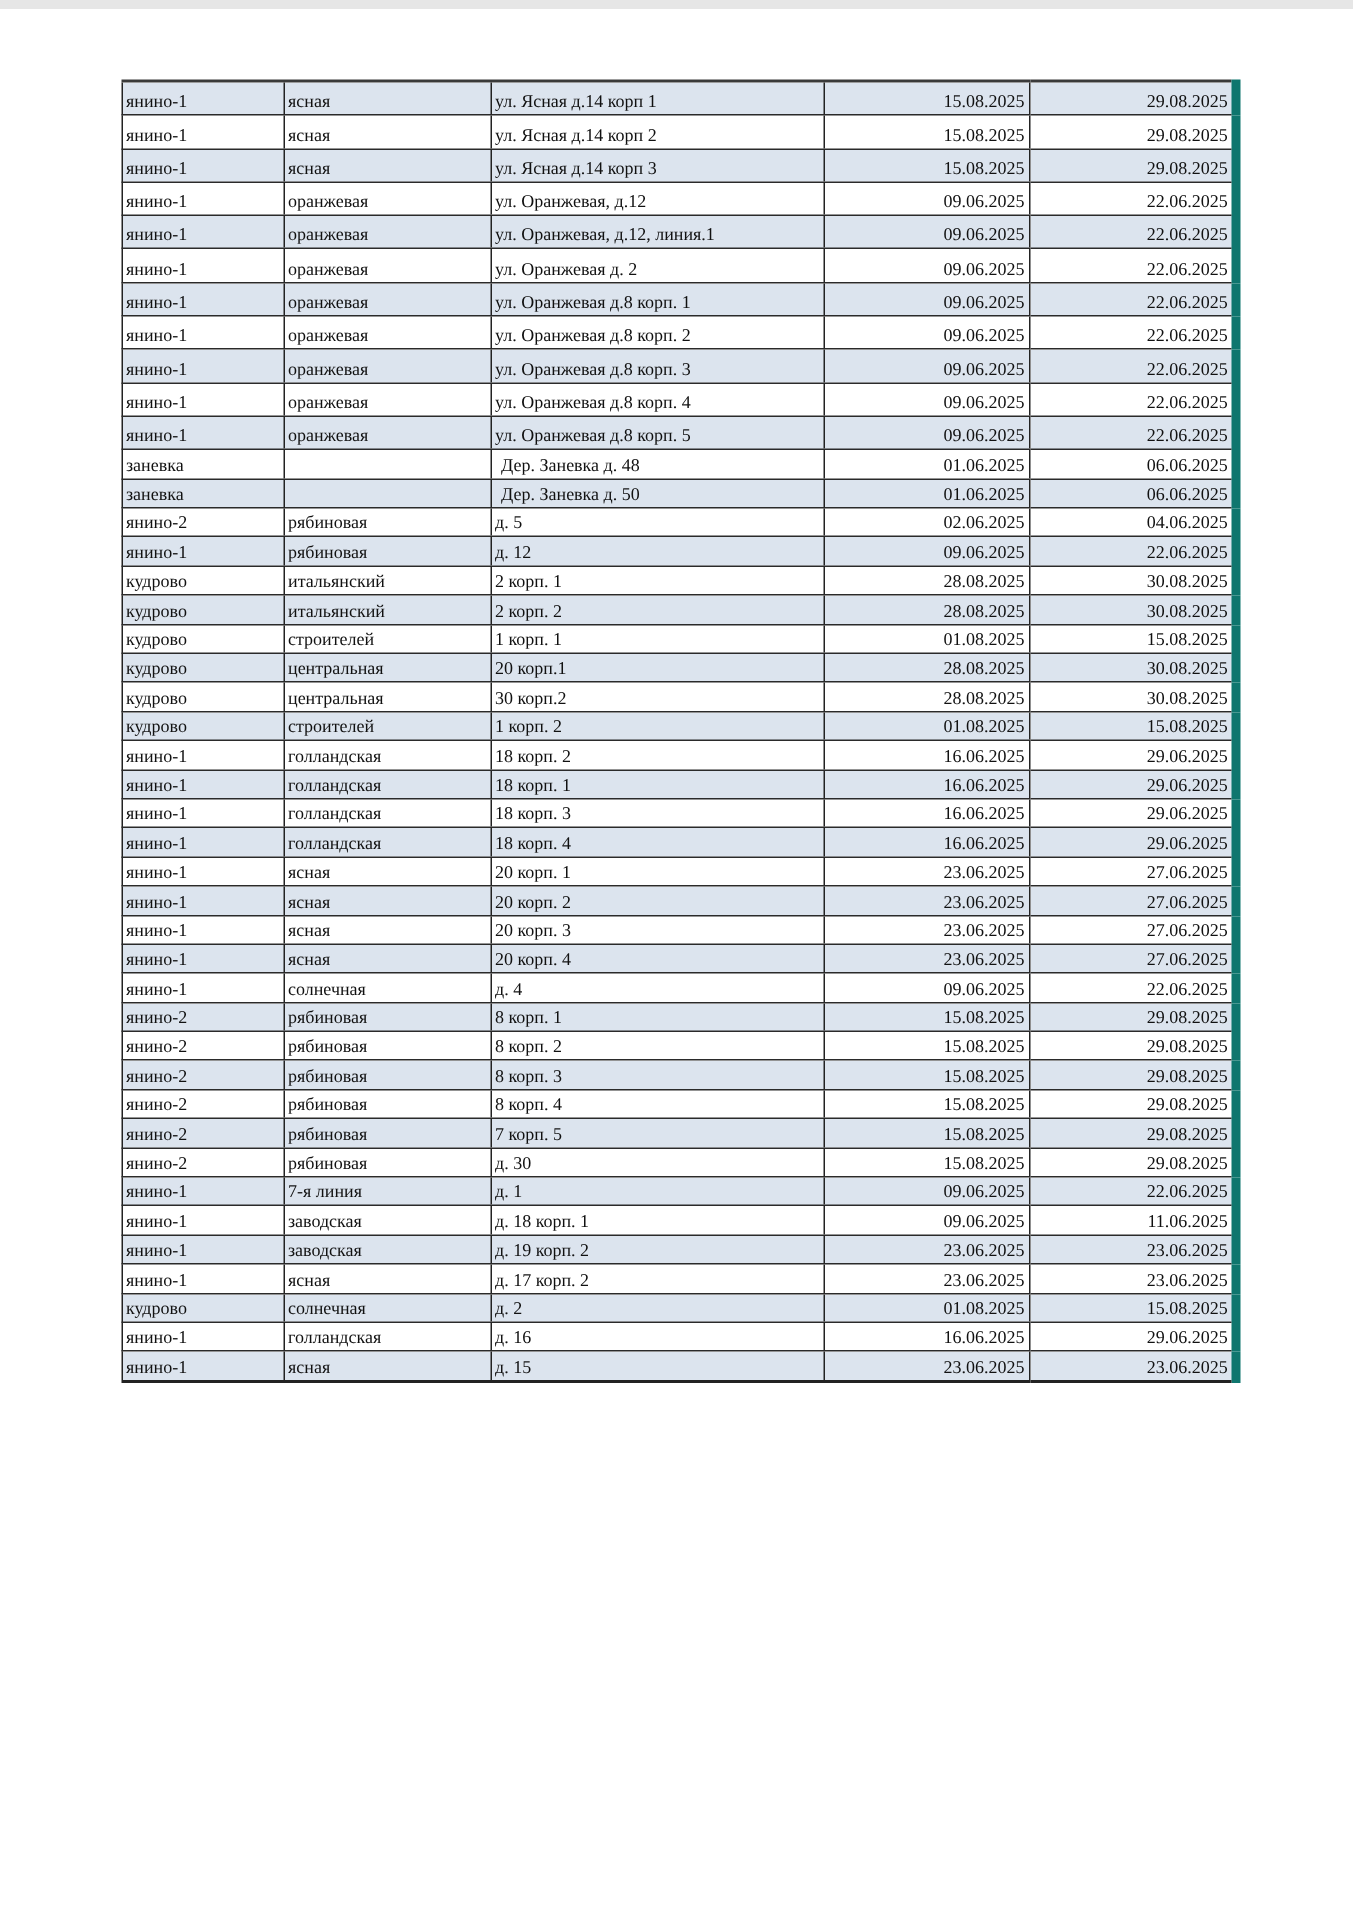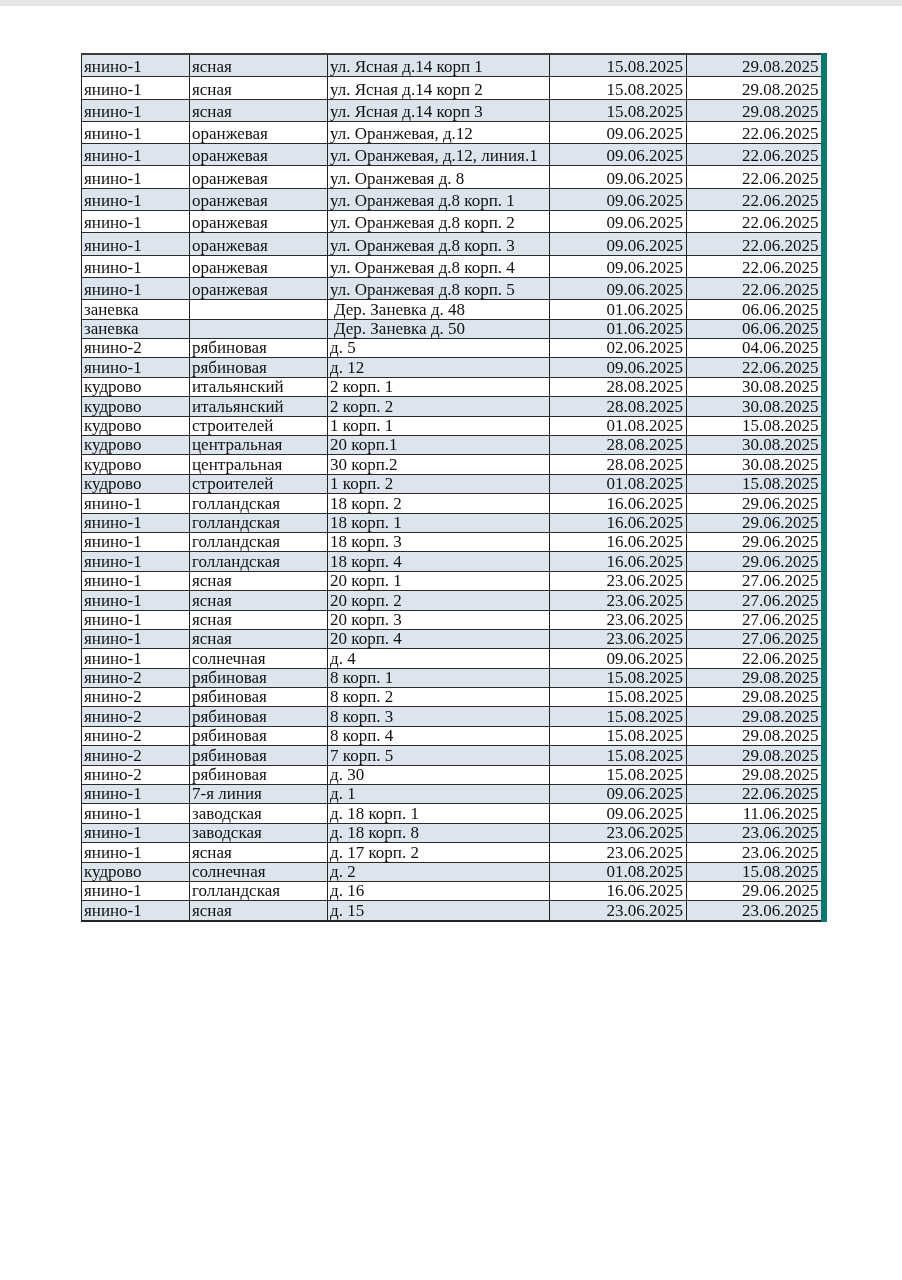--- a/index.html
+++ b/index.html
@@ -3,21 +3,21 @@
   <meta charset="utf-8">
   <style>
     html, body { margin: 0; padding: 0; }
     body {
       width: 902px; height: 1280px; background: #ffffff; position: relative; overflow: hidden;
       font-family: "Liberation Serif", "DejaVu Serif", serif;
     }
     .topbar { position: absolute; left: 0; top: 0; width: 902px; height: 6px; background: #e6e6e6; }
     table.sheet {
       position: absolute; left: 81px; top: 53px; width: 742px;
-      border-collapse: collapse; table-layout: fixed; font-size: 17px; color: #111;
+      border-collapse: collapse; table-layout: fixed; font-size: 12px; color: #111;
     }
     table.sheet col.c1 { width: 108px; }
     table.sheet col.c2 { width: 138px; }
     table.sheet col.c3 { width: 222px; }
     table.sheet col.c4 { width: 137px; }
     table.sheet col.c5 { width: 137px; }
     table.sheet td {
       border-top: 1.5px solid #2a2a2a; border-bottom: 1.5px solid #2a2a2a;
       border-left: 1.5px solid #222; padding: 0 3px 0 2px; white-space: nowrap; overflow: hidden;
       line-height: 18px; vertical-align: bottom;
@@ -76,21 +76,21 @@
       <tr class="tall alt">
         <td>янино-1</td>
         <td>оранжевая</td>
         <td>ул. Оранжевая, д.12, линия.1</td>
         <td class="date">09.06.2025</td>
         <td class="date">22.06.2025</td>
       </tr>
       <tr class="tall">
         <td>янино-1</td>
         <td>оранжевая</td>
-        <td>ул. Оранжевая д. 8</td>
+        <td>ул. Оранжевая д. 2</td>
         <td class="date">09.06.2025</td>
         <td class="date">22.06.2025</td>
       </tr>
       <tr class="tall alt">
         <td>янино-1</td>
         <td>оранжевая</td>
         <td>ул. Оранжевая д.8 корп. 1</td>
         <td class="date">09.06.2025</td>
         <td class="date">22.06.2025</td>
       </tr>
@@ -307,21 +307,21 @@
       <tr class="short">
         <td>янино-1</td>
         <td>заводская</td>
         <td>д. 18 корп. 1</td>
         <td class="date">09.06.2025</td>
         <td class="date">11.06.2025</td>
       </tr>
       <tr class="short alt">
         <td>янино-1</td>
         <td>заводская</td>
-        <td>д. 18 корп. 8</td>
+        <td>д. 19 корп. 2</td>
         <td class="date">23.06.2025</td>
         <td class="date">23.06.2025</td>
       </tr>
       <tr class="short">
         <td>янино-1</td>
         <td>ясная</td>
         <td>д. 17 корп. 2</td>
         <td class="date">23.06.2025</td>
         <td class="date">23.06.2025</td>
       </tr>

